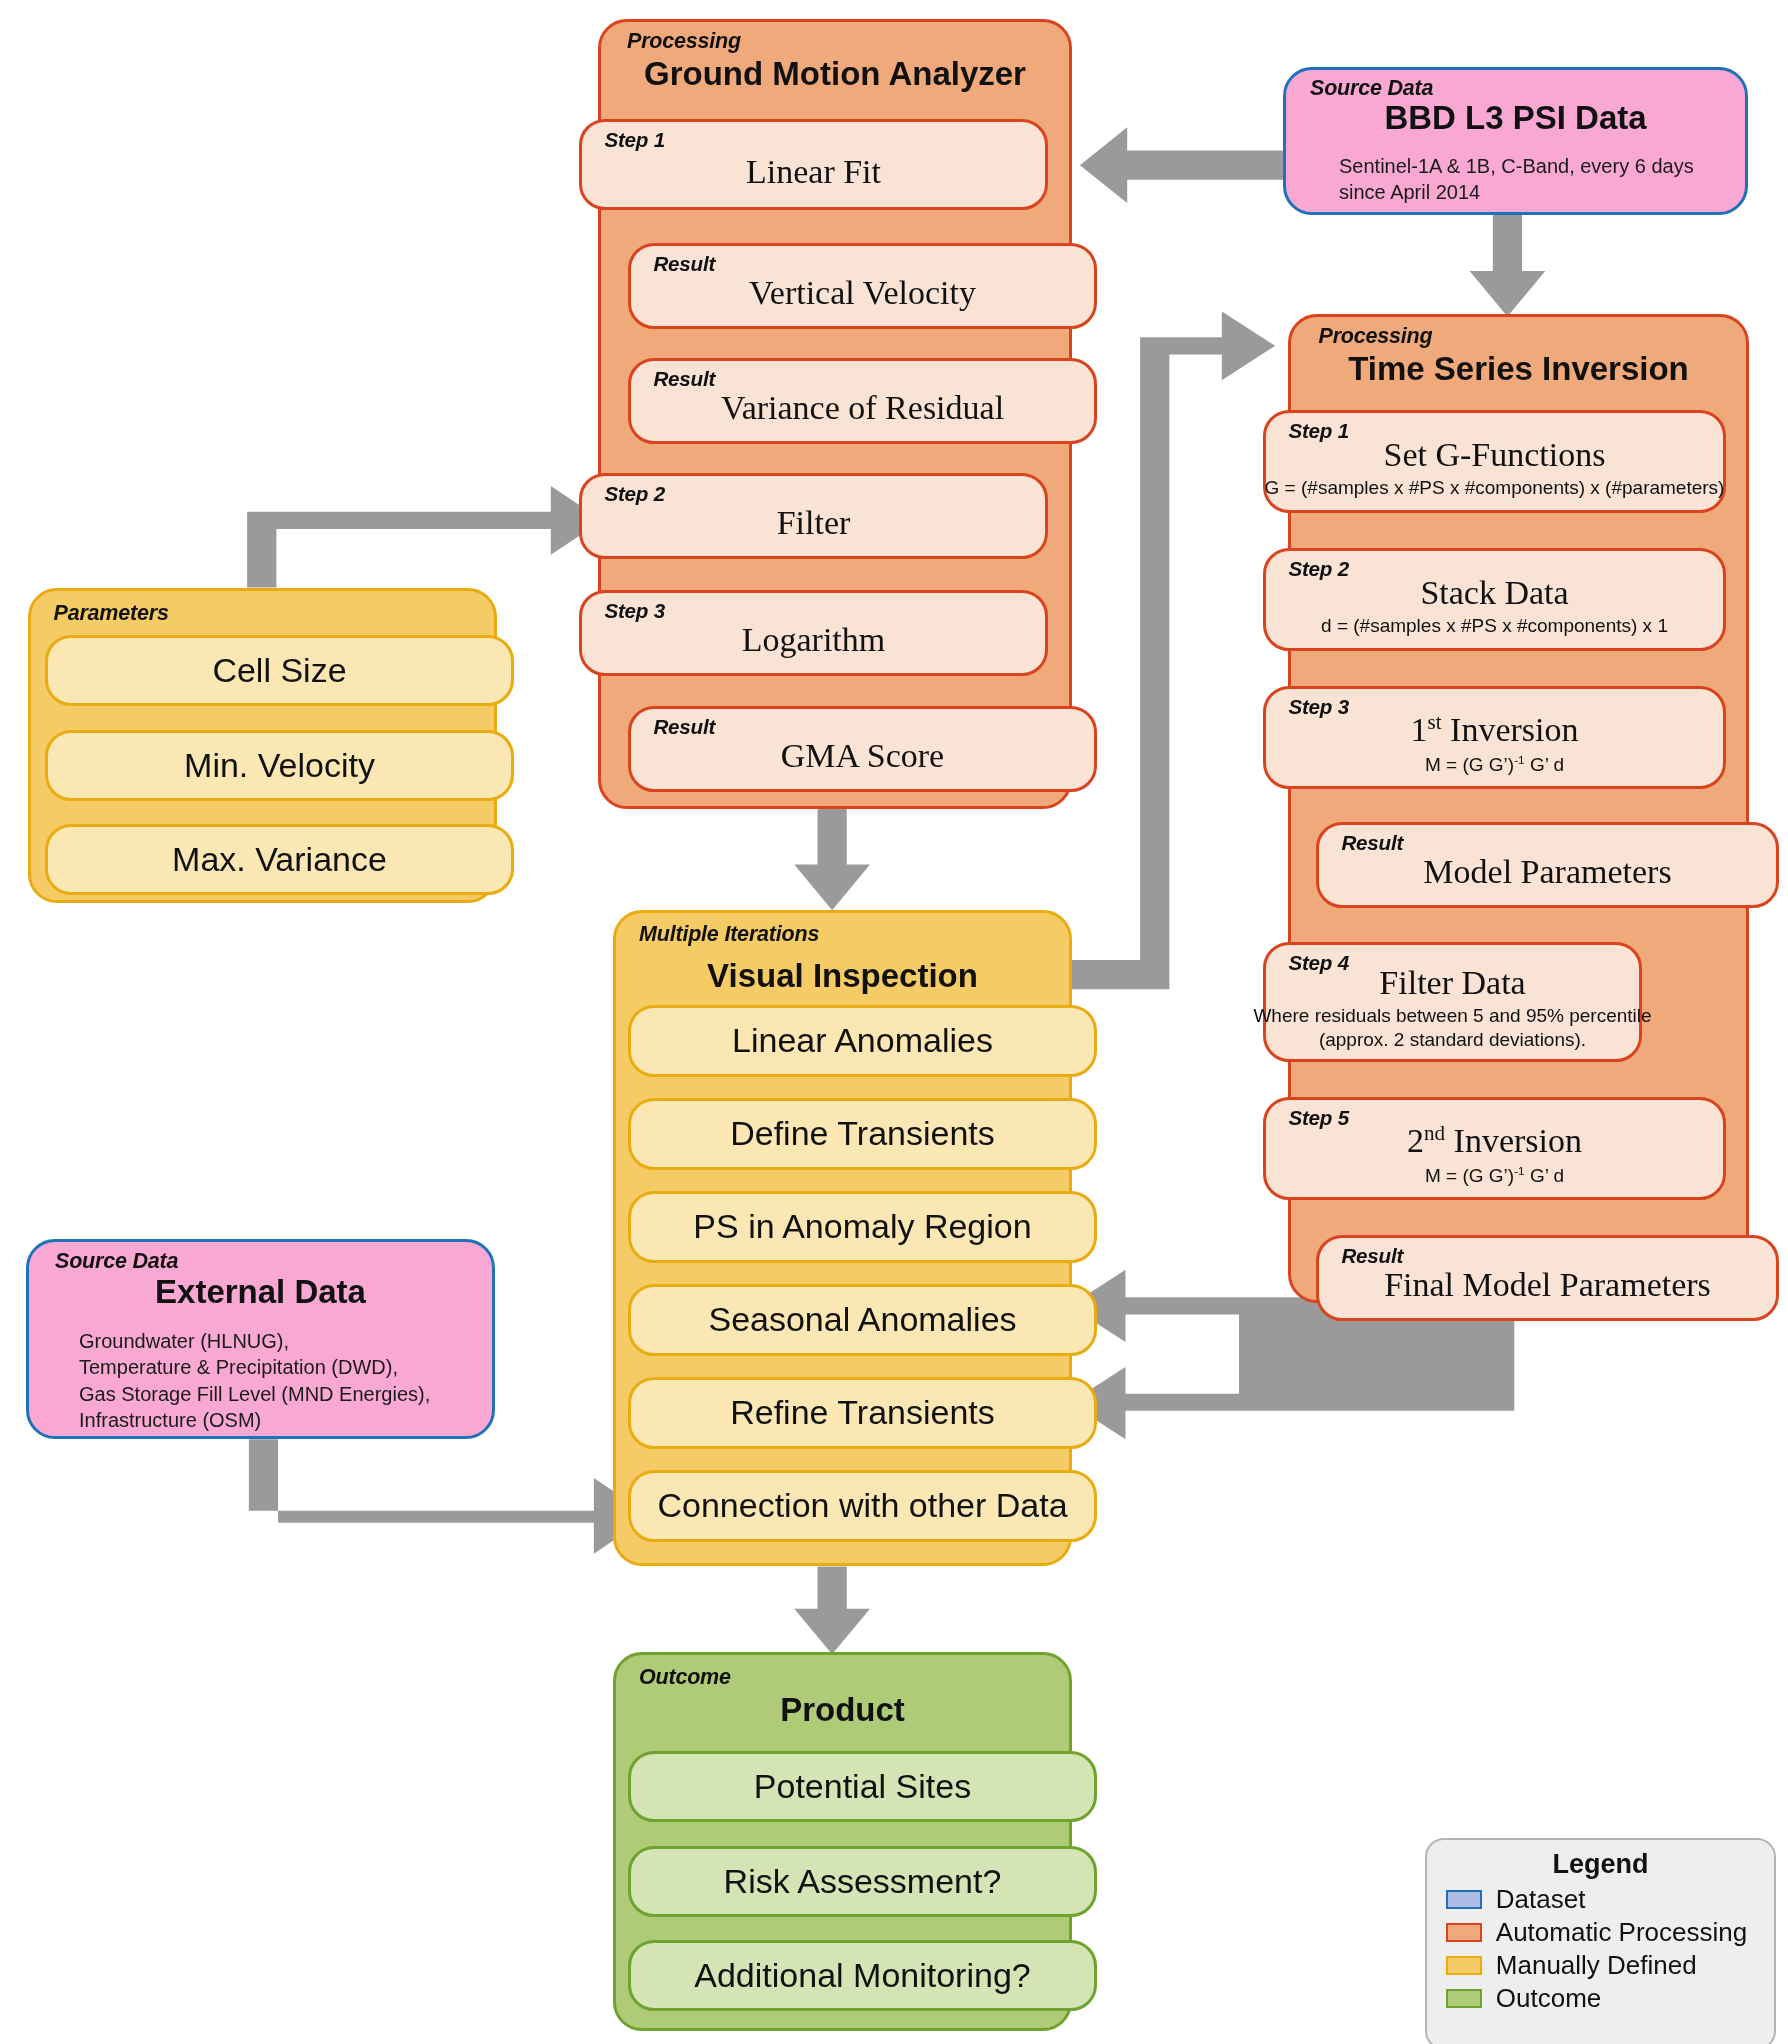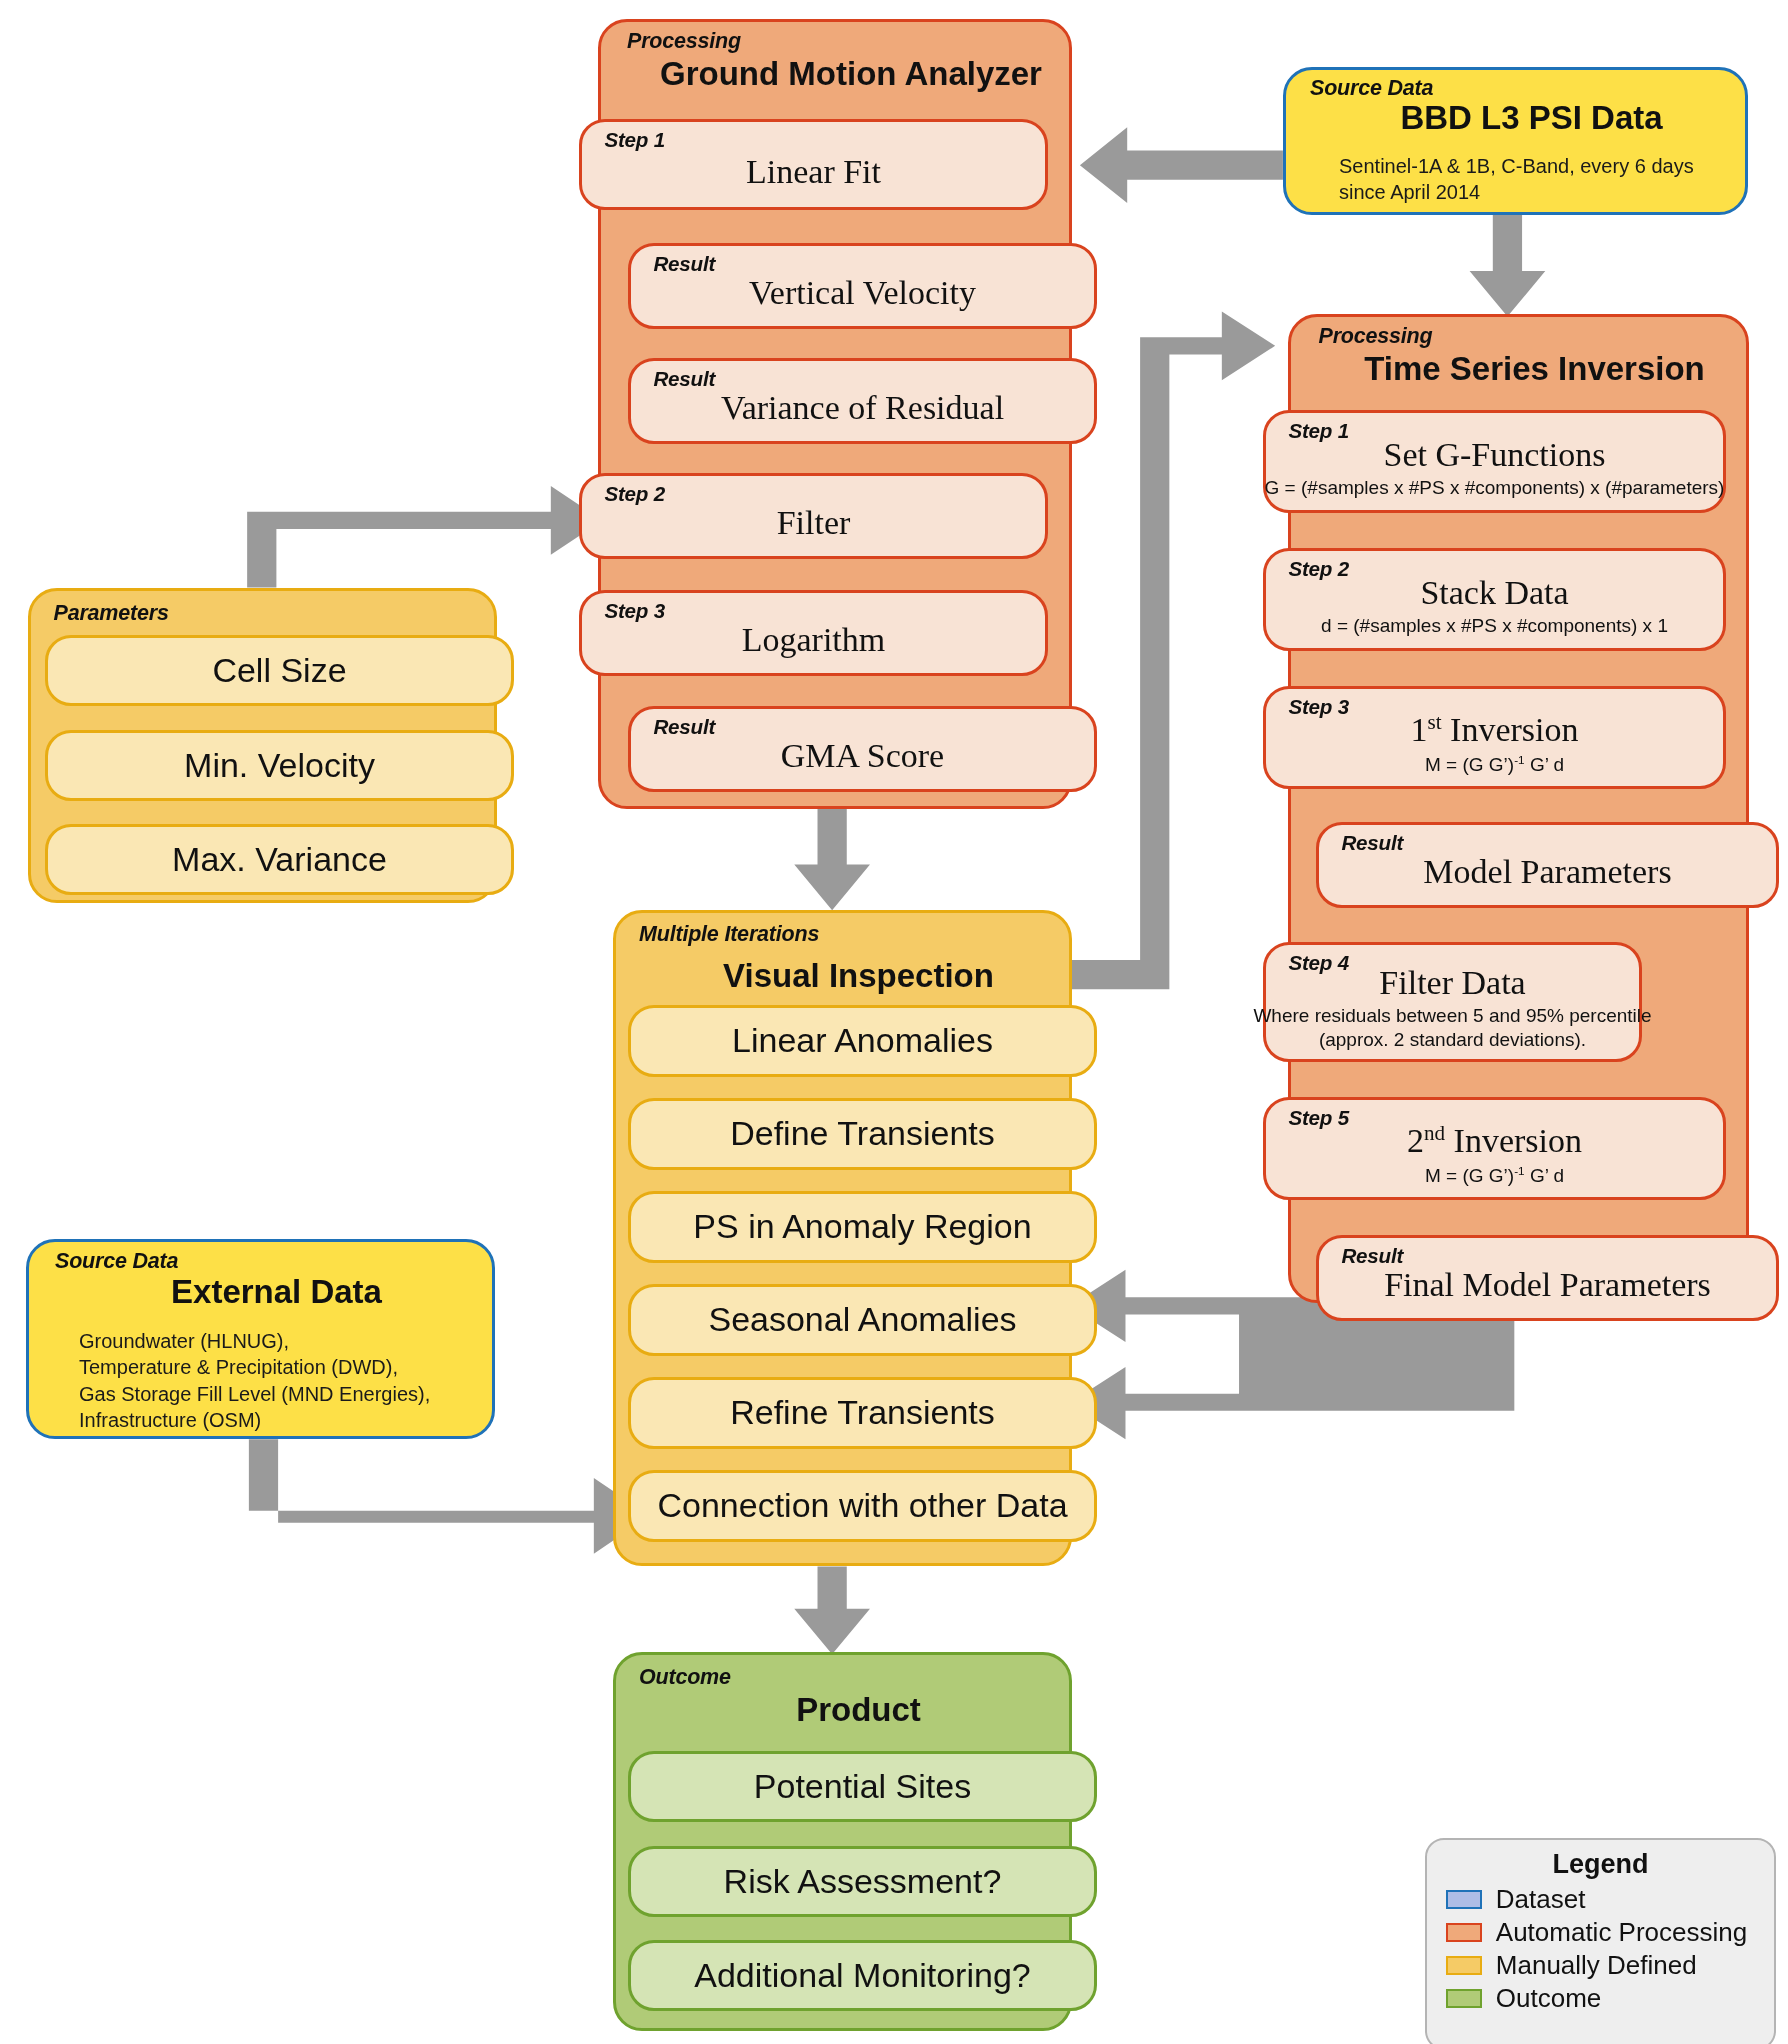--- a/index.html
+++ b/index.html
@@ -39,21 +39,20 @@
     font-size: 21.5px;
     color: #111111;
     letter-spacing: -0.2px;
   }
   .group-title {
     position: absolute;
     width: 100%;
     text-align: center;
     font-weight: bold;
     color: #111111;
-    padding-left: 16px;
   }
   .group-sub {
     position: absolute;
     font-size: 20px;
     line-height: 1.32;
     color: #1a1a1a;
   }
 
   
   .item {
@@ -89,21 +88,21 @@
     line-height: 1.3;
     margin-top: 3.4px;
     white-space: nowrap;
   }
   .item-formula.wrap { white-space: normal; }
   .has-kind .item-label { margin-top: 13.8px; font-family: Liberation Serif, serif; }
 
   sup { font-size: 0.62em; vertical-align: super; }
 
   
-  .blue   { background: #fde047; border: 3.4px solid #1f72b8; }
+  .blue   { background: #f9a8d4; border: 3.4px solid #1f72b8; }
   .orange { background: #efa97a; border: 3.4px solid #d9431e; }
   .orange-item { background: #f8e3d5; border: 3.4px solid #d9431e; }
   .yellow { background: #f5cb66; border: 3.4px solid #e8ac12; }
   .yellow-item { background: #fae7b4; border: 3.4px solid #e8ac12; }
   .green  { background: #b0cb77; border: 3.4px solid #6fa22e; }
   .green-item { background: #d5e4b5; border: 3.4px solid #6fa22e; }
 
   
   #legend {
     position: absolute;

